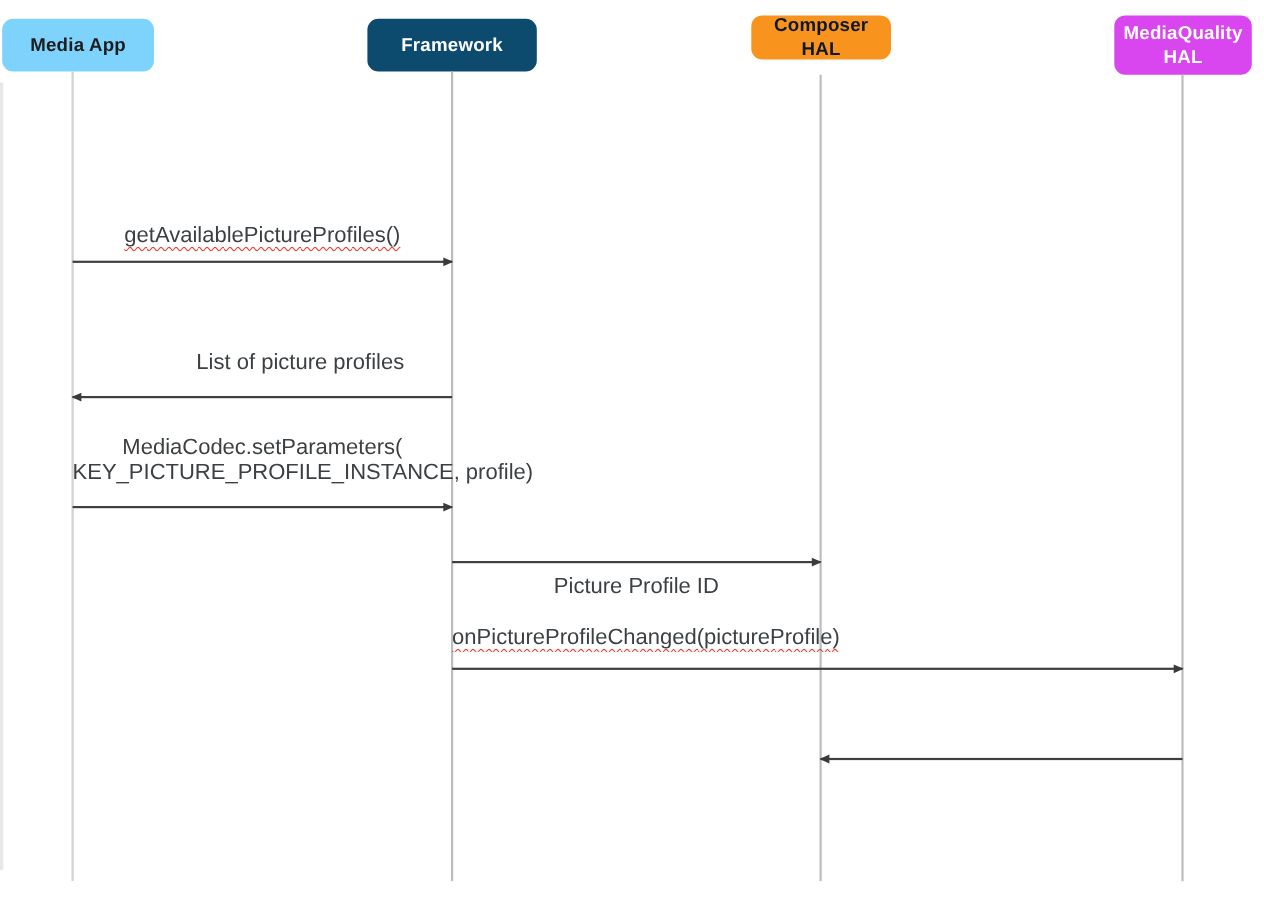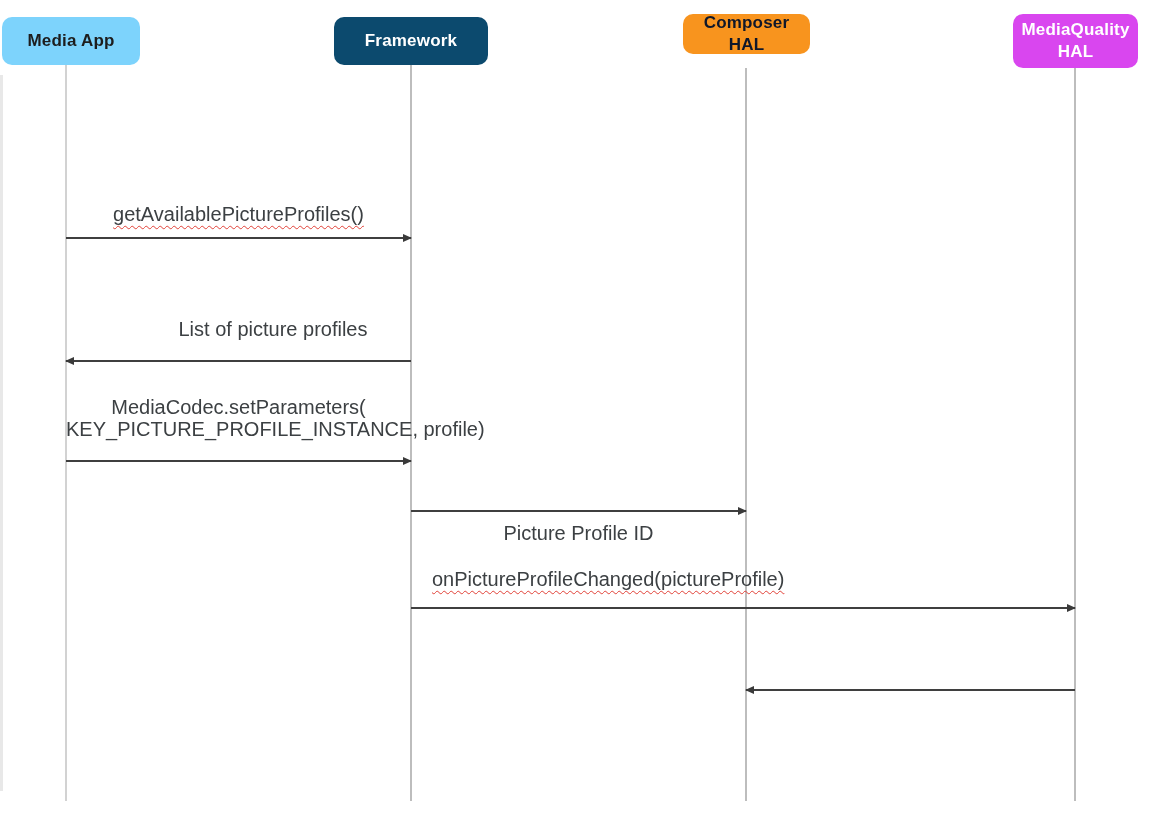--- a/index.html
+++ b/index.html
@@ -82,21 +82,21 @@
 
   
   .label-1 { left: 66px;  top: 203px; width: 345px; }
   .line-1  { left: 66px;  top: 237px; width: 345px; }
   .label-2 { left: 66px;  top: 318px; width: 390px; padding-left: 12px; }
   .line-2  { left: 66px;  top: 360px; width: 345px; }
   .label-3 { left: 66px;  top: 397px; width: 345px; height: 44px; line-height: 21.5px; }
   .line-3  { left: 66px;  top: 460px; width: 345px; }
   .label-4 { left: 411px; top: 494px; width: 335px; margin-top: 28px; }
   .line-4  { left: 411px; top: 510px; width: 335px; }
-  .label-5 { left: 411px; top: 568px; width: 266px; margin-left: 21px; }
+  .label-5 { left: 411px; top: 568px; width: 266px; }
   .line-5  { left: 411px; top: 607px; width: 664px; }
   .label-6 { left: 746px; top: 652px; width: 329px; }
   .line-6  { left: 746px; top: 689px; width: 329px; }
 </style>
 </head>
 <body>
 
 <div class="canvas">
 
   <div class="left-edge-strip"></div>

